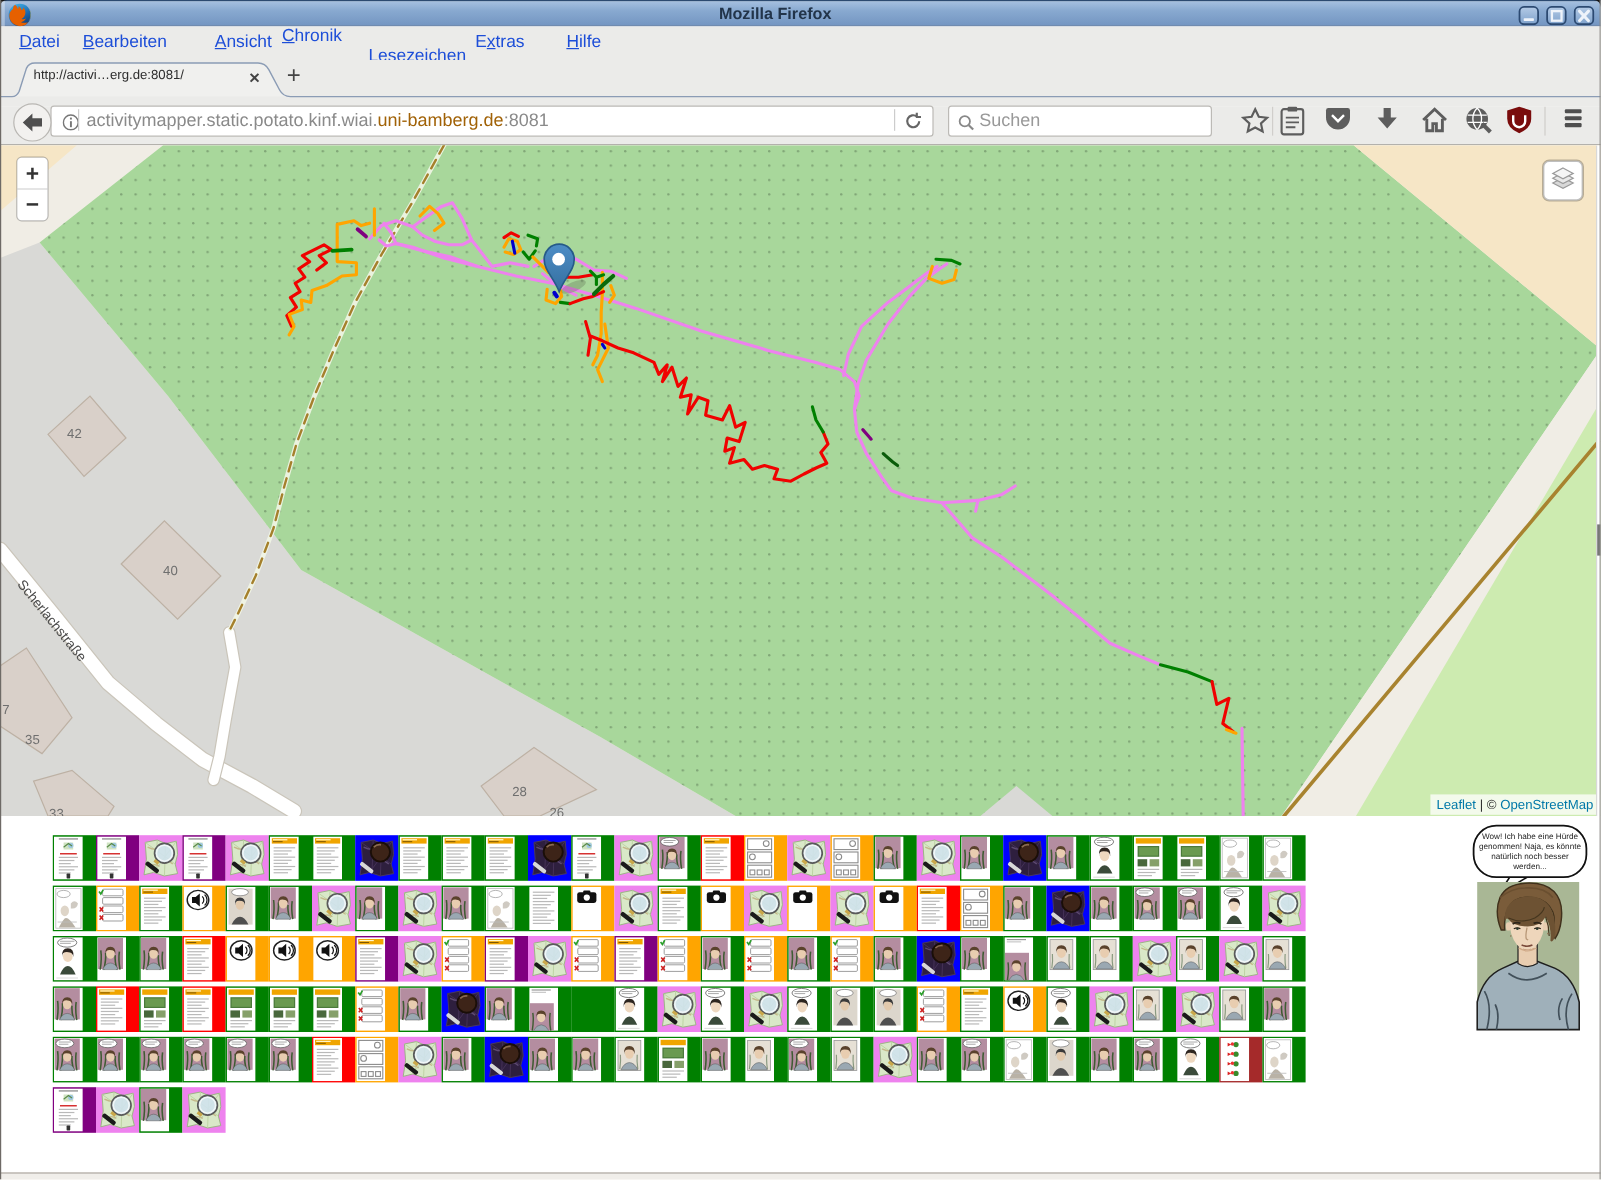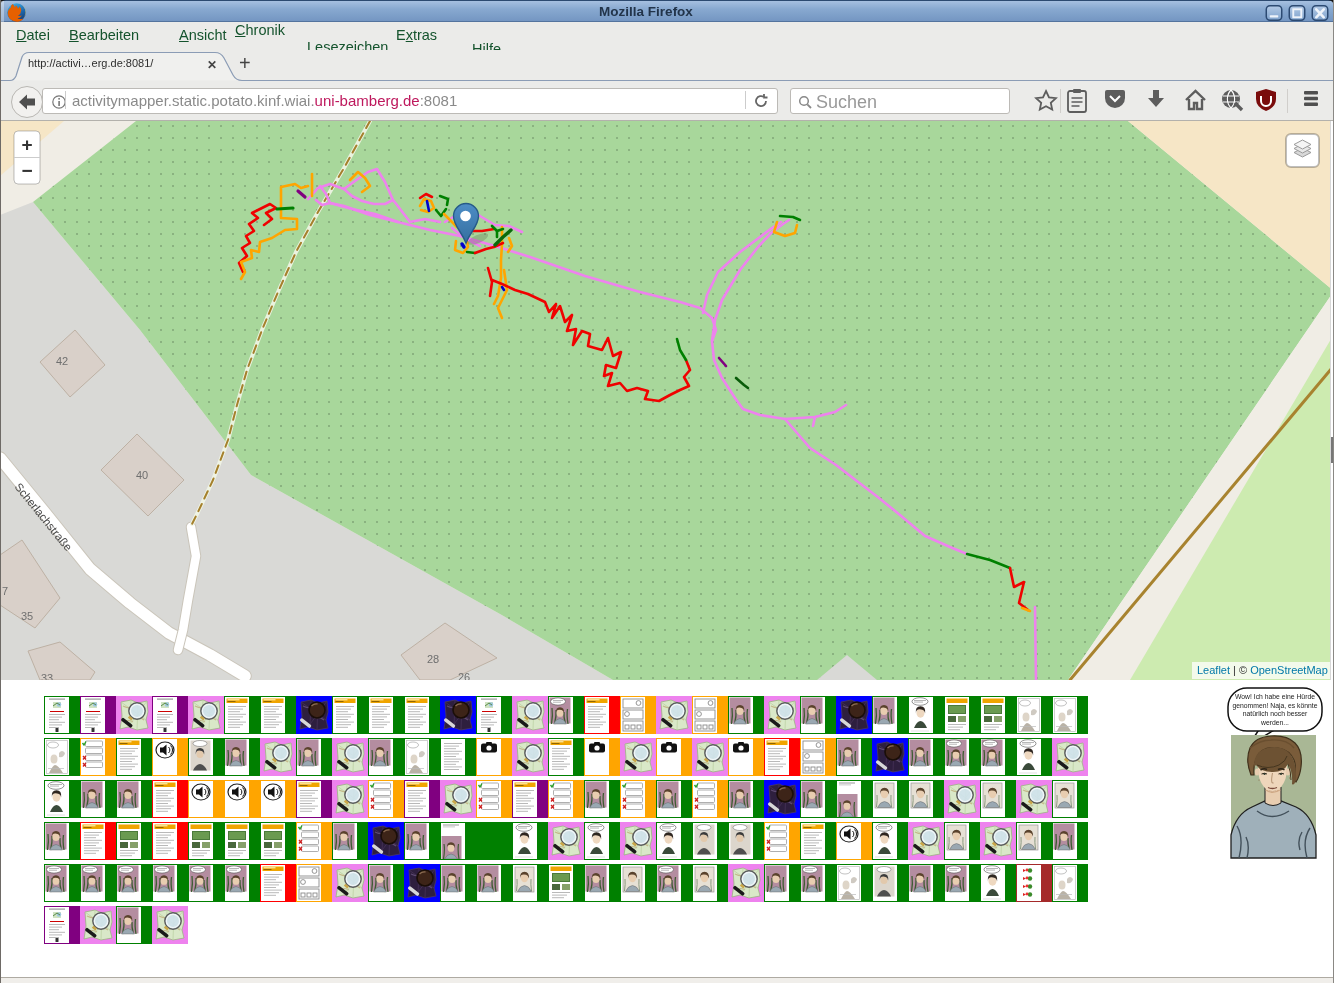--- a/index.html
+++ b/index.html
@@ -1,17 +1,17 @@
 <!DOCTYPE html>
 <html><head><meta charset="utf-8"><style>
 *{margin:0;padding:0;box-sizing:border-box}
 body{width:1334px;height:983px;position:relative;overflow:hidden;background:#fff;font-family:"Liberation Sans",sans-serif}
 #titlebar{position:absolute;left:0;top:0;width:100%;height:22px;background:linear-gradient(#a6c0e0 0%,#88a9d0 40%,#7496c2 100%);border-top:1px solid #2c4a70;border-bottom:1px solid #54749e}
 #title{position:absolute;left:646px;transform:translateX(-50%);top:3px;font:bold 13.5px "Liberation Sans",sans-serif;color:#22344a}
-#menubar{position:absolute;left:0;top:22px;width:100%;height:28px;background:#ebebe9;font-size:14.5px;color:#14532d}
+#menubar{position:absolute;left:0;top:22px;width:100%;height:28px;background:#ebebe9;font-size:14.5px;color:#1d4ed8}
 #tabstrip{position:absolute;left:0;top:50px;width:100%;height:39px;background:#ebebe9}
 #navbar{position:absolute;left:0;top:89px;width:100%;height:32px;background:#ebebe9;border-bottom:1px solid #b3b1ac}
 .fld{position:absolute;background:#fff;border:1px solid #bcbab6;border-radius:3px;height:26px;top:-1px}
 #leftb{position:absolute;left:0;top:0;width:1px;height:983px;background:#6e6a66;z-index:99}
 #rightb{position:absolute;right:0;top:0;width:1px;height:983px;background:#8a8884;z-index:99}
 #botb{position:absolute;left:0;top:977px;width:100%;height:6px;background:#f0eeea;border-top:1px solid #aeaaa2;z-index:98}
 </style></head><body>
 <div id="titlebar">
     <svg width="21" height="21" viewBox="0 0 21 21" style="position:absolute;left:6px;top:1px">
       <defs>
@@ -64,21 +64,21 @@
       <path d="M4.5 4 L11.5 11.5 M11.5 4 L4.5 11.5" stroke="#eef3fa" stroke-width="2.4" stroke-linecap="round"></path>
     </svg>
 </div>
 <div id="menubar">
     <span style="position:absolute;left:16px;top:5px"><span style="text-decoration:underline">D</span>atei</span>
     <span style="position:absolute;left:69px;top:5px"><span style="text-decoration:underline">B</span>earbeiten</span>
     <span style="position:absolute;left:179px;top:5px"><span style="text-decoration:underline">A</span>nsicht</span>
     <span style="position:absolute;left:235px;top:0"><span style="text-decoration:underline">C</span>hronik</span>
     <span style="position:absolute;left:307px;top:17px"><span style="text-decoration:underline">L</span>esezeichen</span>
     <span style="position:absolute;left:396px;top:5px">E<span style="text-decoration:underline">x</span>tras</span>
-    <span style="position:absolute;left:472px;top:19px"><span style="text-decoration:underline">H</span>ilfe</span>
+    <span style="position:absolute;left:472px;top:5px"><span style="text-decoration:underline">H</span>ilfe</span>
   </div>
 <div id="tabstrip">
     <svg width="1334" height="39" viewBox="0 0 1334 39" style="position:absolute;left:0;top:0">
       <path d="M0 30.5 L10 30.5 Q14 30.5 16 26 L22 7 Q24 2.5 29 2.5 L215 2.5 Q221 2.5 224 8 L233 25 Q236 30.5 242 30.5 L1334 30.5" fill="#f0f0ee" stroke="#8b9cb5" stroke-width="1.2"></path>
     </svg>
 <span style="position:absolute;left:28px;top:7px;font-size:11px;color:#2e2e2e">http://activi…erg.de:8081/</span>
 <span style="position:absolute;left:207px;top:8px;font-size:12px;font-weight:bold;color:#444">✕</span>
 <span style="position:absolute;left:239px;top:2px;font-size:20px;font-weight:400;color:#444">+</span>
 </div>
 <div id="navbar">
@@ -86,31 +86,31 @@
 <div style="position:absolute;left:11px;top:-3px;width:32px;height:32px;border-radius:50%;background:#f2f1ef;border:1px solid #b9b7b3"></div>
 <svg width="22" height="22" viewBox="0 0 22 22" style="position:absolute;left:16px;top:2px">
       <path d="M3 11 L11 3.5 V7.5 H19 V14.5 H11 V18.5 Z" fill="#4f4f4f"></path>
     </svg>
 <svg width="14" height="14" viewBox="0 0 14 14" style="position:absolute;left:52px;top:6px">
       <circle cx="7" cy="7" r="6.2" fill="none" stroke="#777" stroke-width="1.2"></circle>
       <rect x="6.3" y="3" width="1.6" height="1.6" fill="#777"></rect>
       <rect x="6.3" y="6" width="1.6" height="5" fill="#777"></rect>
     </svg>
 <div style="position:absolute;left:65px;top:2px;width:1px;height:18px;background:#ccc"></div>
-<span style="position:absolute;left:72px;top:3px;font-size:15px;color:#8a8a8a">activitymapper.static.potato.kinf.wiai.<span style="color:#be185d">uni-bamberg.de</span>:8081</span>
+<span style="position:absolute;left:72px;top:3px;font-size:15px;color:#8a8a8a">activitymapper.static.potato.kinf.wiai.<span style="color:#a16207">uni-bamberg.de</span>:8081</span>
 <div style="position:absolute;left:745px;top:2px;width:1px;height:18px;background:#ccc"></div>
 <svg width="16" height="16" viewBox="0 0 16 16" style="position:absolute;left:753px;top:4px">
       <path d="M13 8 a5 5 0 1 1 -1.8 -3.8 M11 1 v3.5 h3.5" fill="none" stroke="#666" stroke-width="1.8"></path>
     </svg>
 <div class="fld" style="left:790px;width:220px"></div>
 <svg width="14" height="14" viewBox="0 0 14 14" style="position:absolute;left:798px;top:6px">
       <circle cx="6" cy="6" r="4.3" fill="none" stroke="#888" stroke-width="1.5"></circle>
       <path d="M9.3 9.3 L13 13" stroke="#888" stroke-width="1.8"></path>
     </svg>
-<span style="position:absolute;left:816px;top:3px;font-size:18px;color:#999">Suchen</span>
+<span style="position:absolute;left:816px;top:3px;font-size:15px;color:#999">Suchen</span>
 </div>
 <svg width="320" height="32" viewBox="0 0 320 32" style="position:absolute;left:1030px;top:85px">
     <rect x="30" y="4" width="1" height="24" fill="#d0cecb"></rect>
     <path d="M16 6 l3 6.3 6.9 0.8 -5.1 4.7 1.4 6.8 -6.2 -3.4 -6.2 3.4 1.4 -6.8 -5.1 -4.7 6.9 -0.8 z" fill="none" stroke="#5d5d5d" stroke-width="1.8" transform="translate(0,0)"></path>
     <g transform="translate(37,4)">
       <rect x="1" y="2" width="18" height="21" rx="2" fill="none" stroke="#5d5d5d" stroke-width="1.8"></rect>
       <rect x="6" y="0" width="8" height="4" rx="1" fill="#5d5d5d"></rect>
       <path d="M4.5 9 h11 M4.5 13 h11 M4.5 17 h8" stroke="#5d5d5d" stroke-width="1.6"></path>
     </g>
     <g transform="translate(75,5)">

